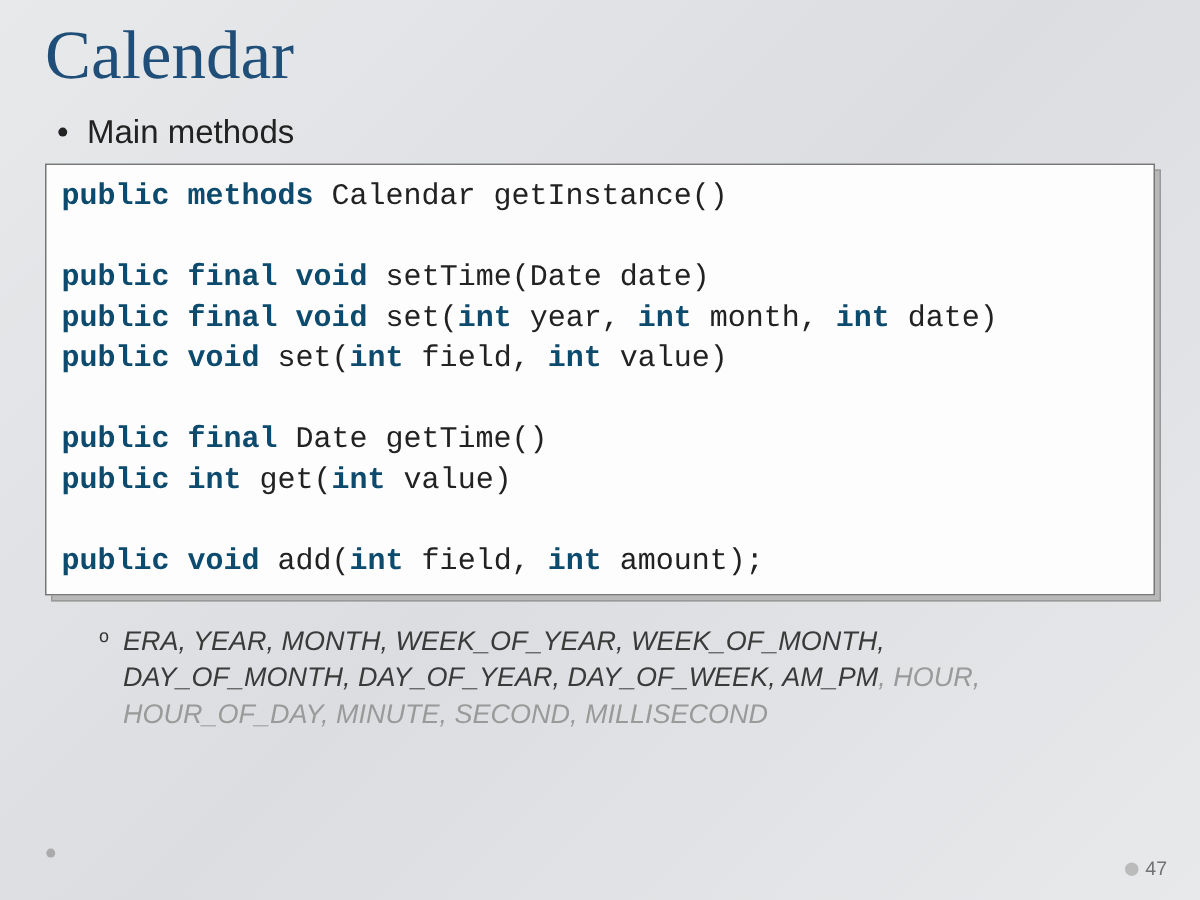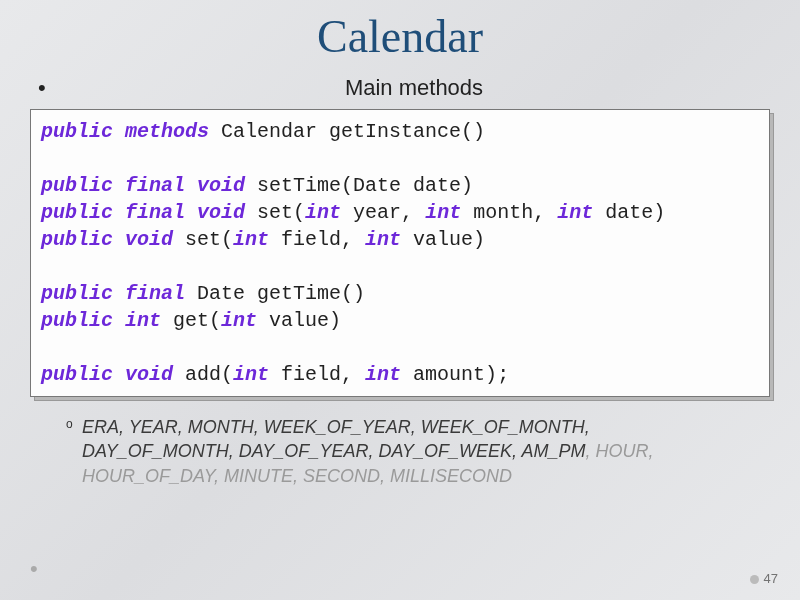--- a/index.html
+++ b/index.html
@@ -14,27 +14,25 @@
   .slide {
     width: 100%;
     height: 100%;
     padding: 10px 30px 20px 30px;
     position: relative;
   }
   .title {
     font-family: Georgia, 'Times New Roman', serif;
     color: #1f4e79;
     font-size: 46px;
-    text-align: center;
     margin-bottom: 12px;
     font-weight: normal;
   }
   .bullet-section {
     margin-bottom: 8px;
-    text-align: center;
   }
   .bullet-main {
     font-size: 22px;
     color: #222;
     padding-left: 28px;
     position: relative;
   }
   .bullet-main::before {
     content: '•';
     position: absolute;
@@ -55,21 +53,21 @@
     position: relative;
     background: #fdfdfd;
     border: 1px solid #777;
     padding: 8px 10px;
     font-family: 'Courier New', Courier, monospace;
     font-size: 20px;
     line-height: 1.35;
     color: #222;
     white-space: pre;
   }
-  .kw { color: #6d28d9; font-weight: bold; font-style: italic; }
+  .kw { color: #0c4a6e; font-weight: bold; }
   .plain { color: #222; }
 
   .constants-block {
     margin-top: 10px;
   }
   .sub-bullet-wrap {
     padding-left: 52px;
     position: relative;
     margin-top: 4px;
   }

